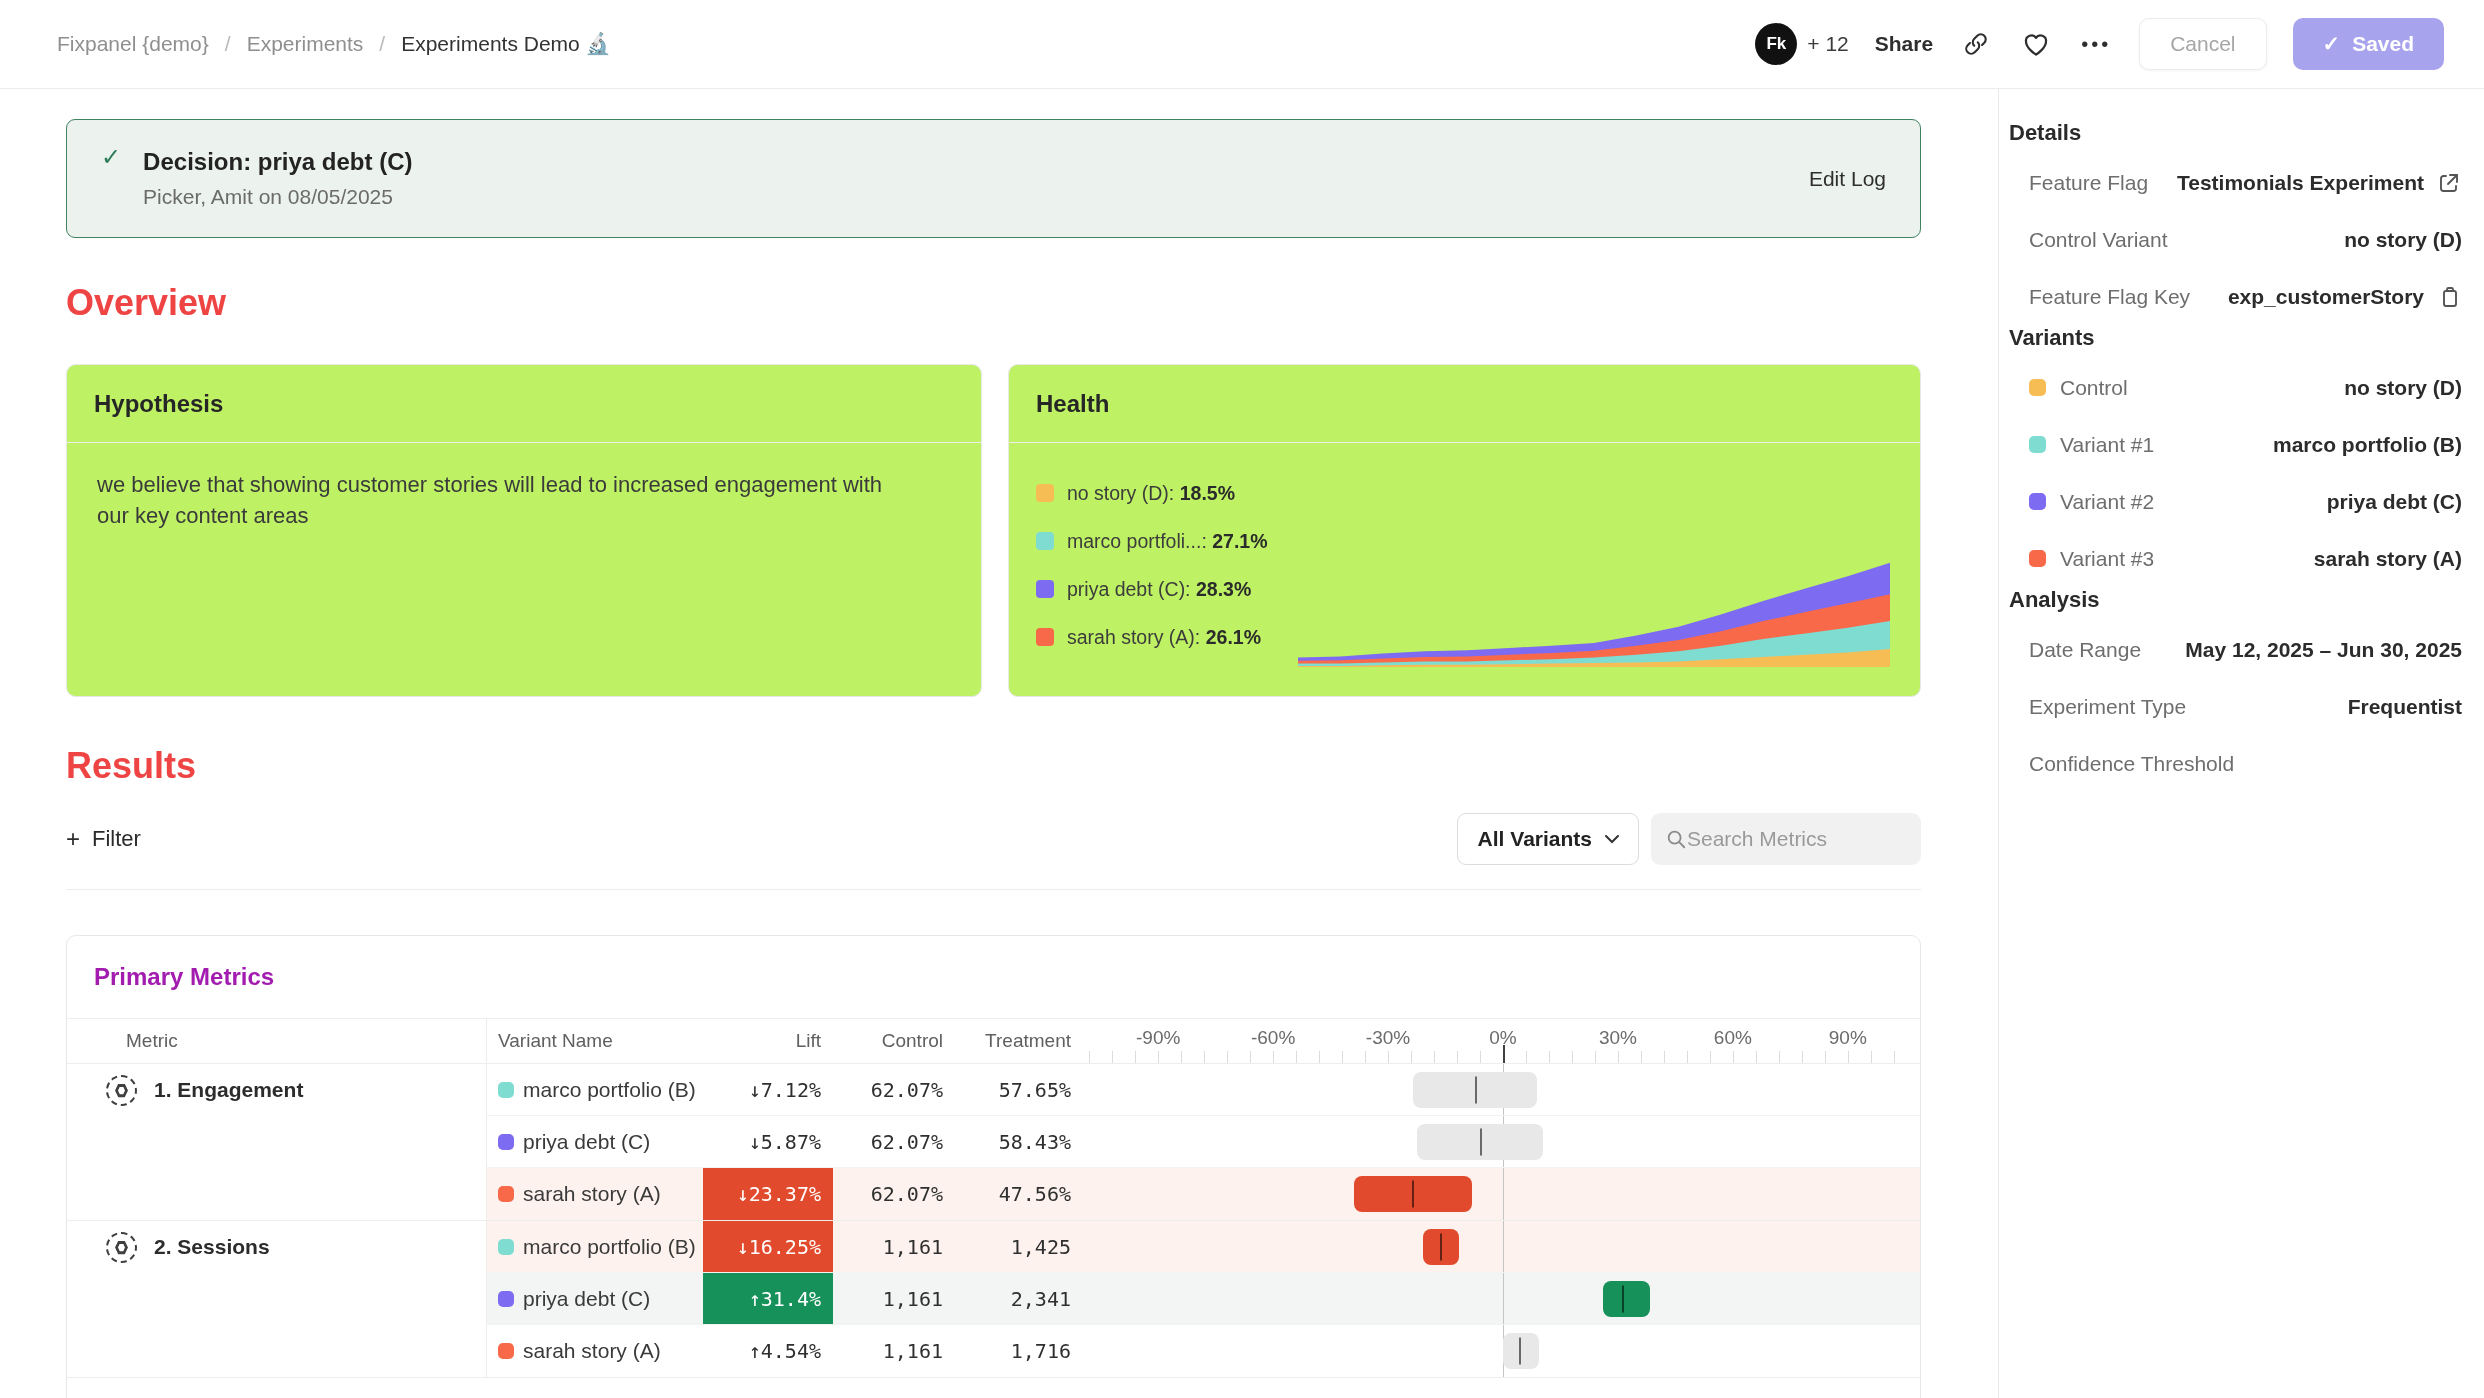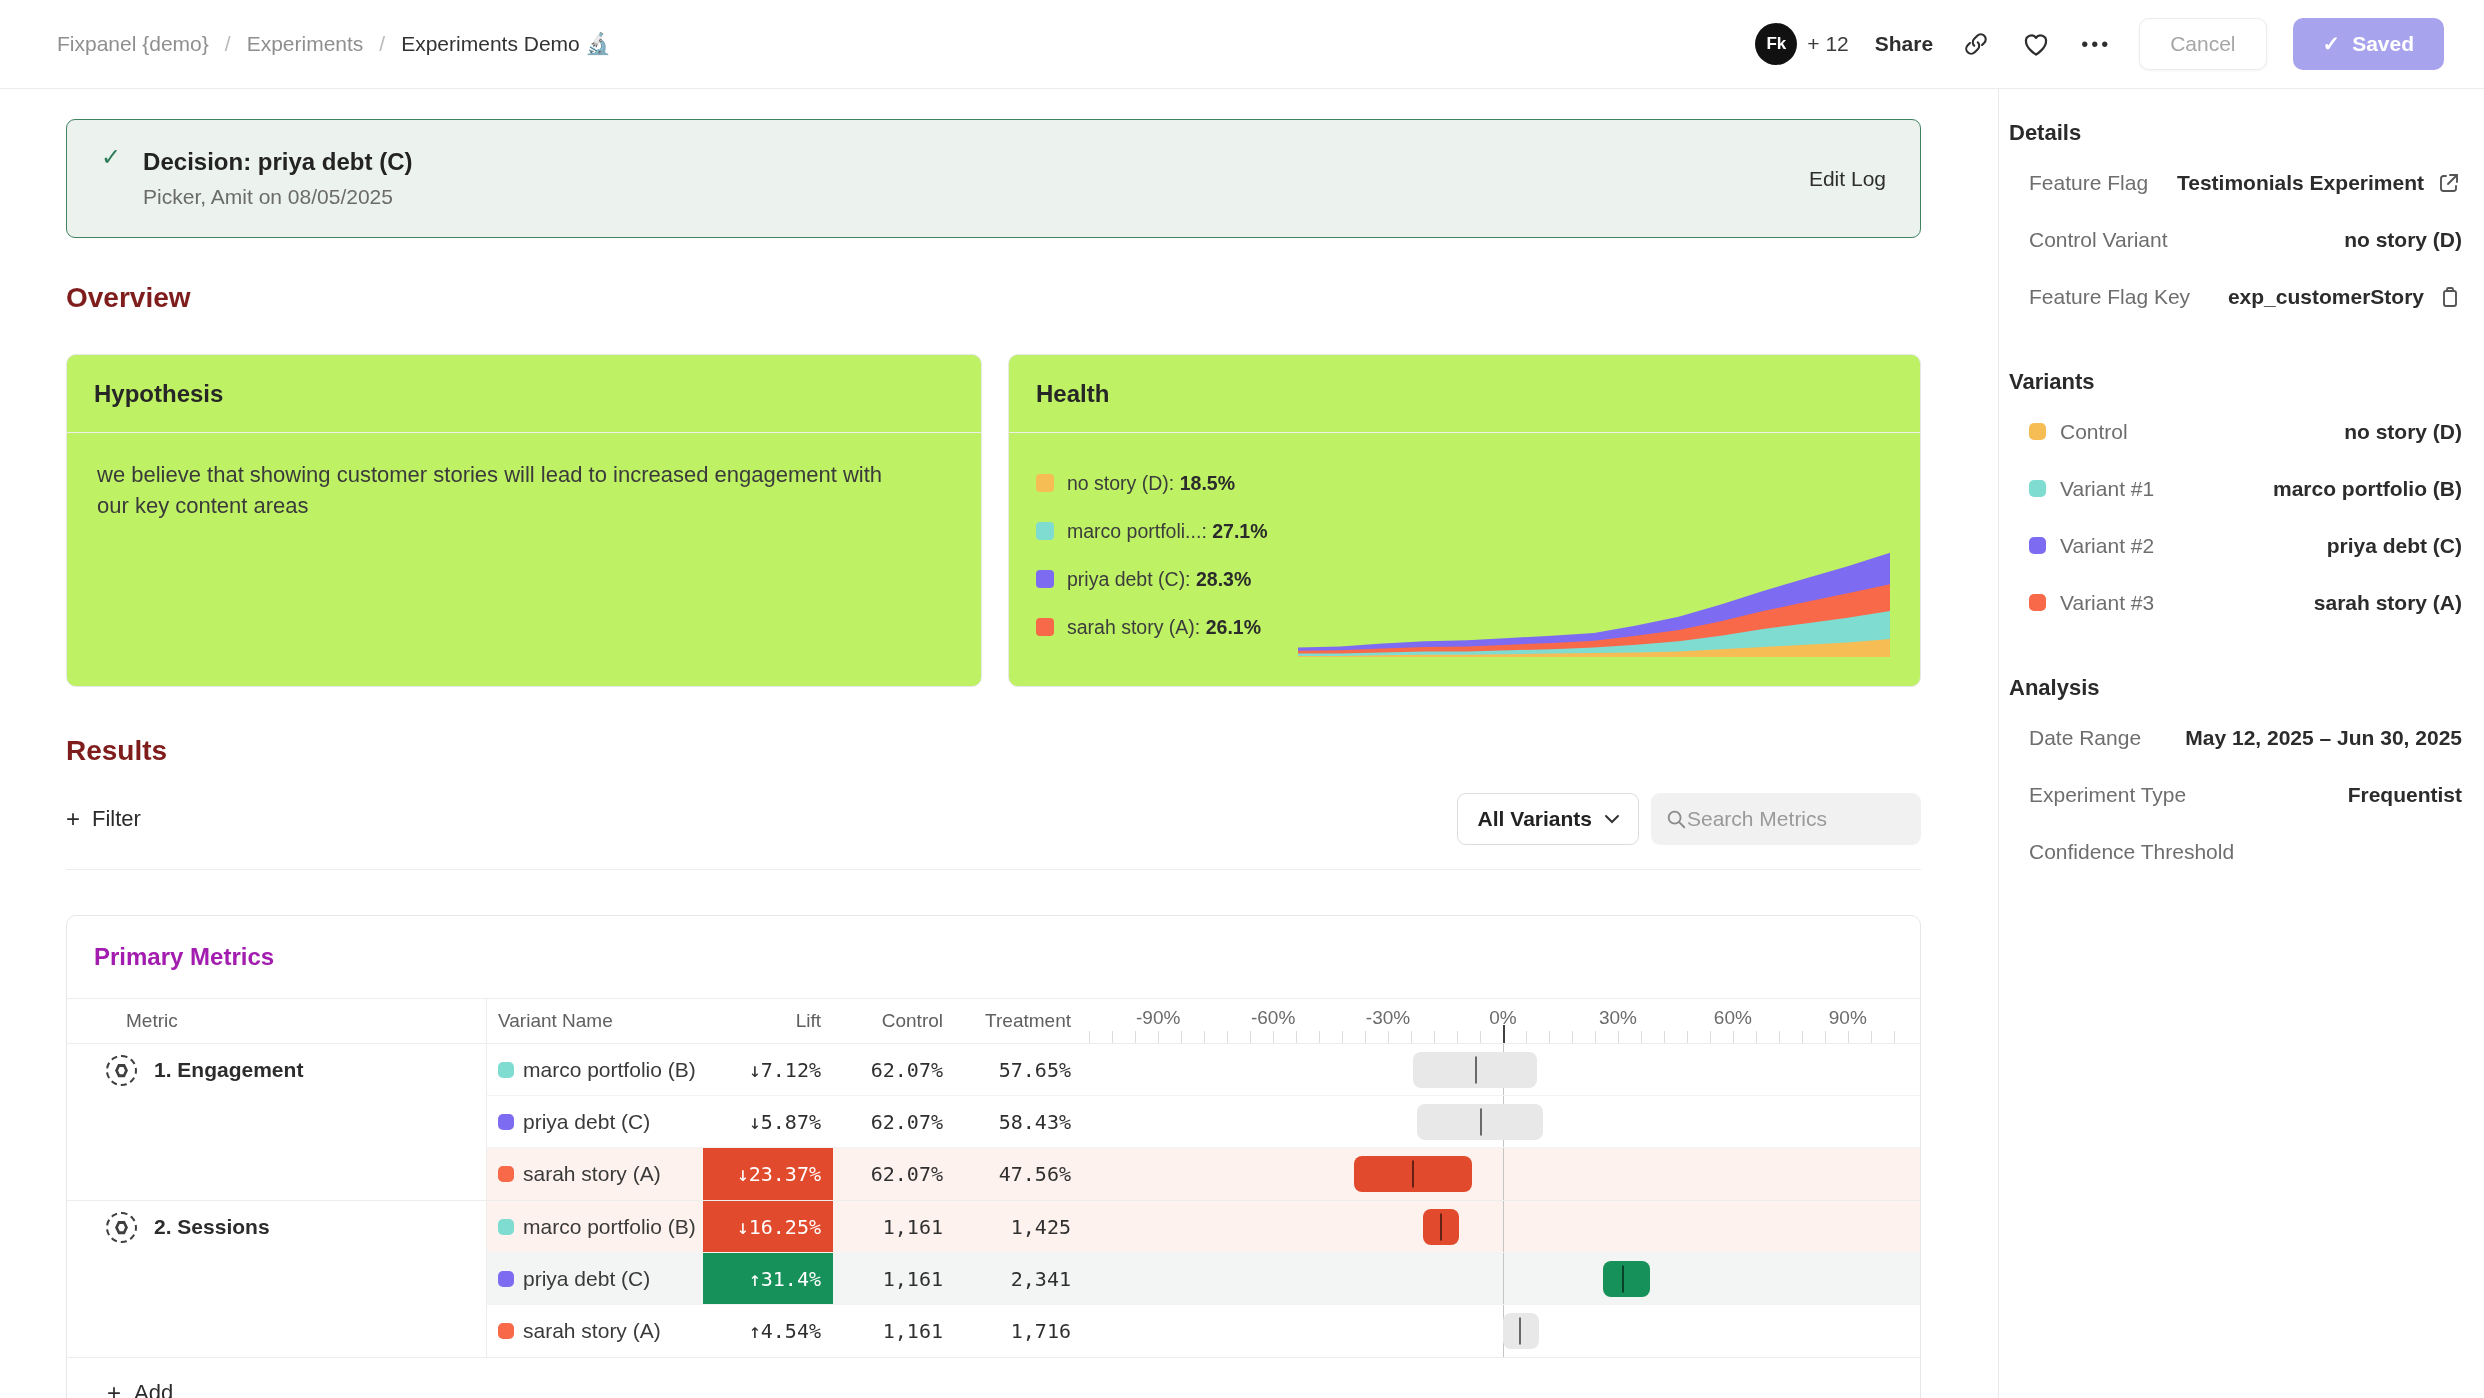--- a/index.html
+++ b/index.html
@@ -33,21 +33,21 @@
   .sidebar { flex:1; border-left:1px solid #e9e9e9; padding:0 22px 0 10px; }
 
   
   .banner { margin-top:30px; height:119px; background:#ecf3ee; border:1px solid #40815f;
     border-radius:9px; display:flex; align-items:center; padding:0 34px; }
   .banner-check { color:#2e7d5a; font-size:24px; margin-right:22px; align-self:flex-start; margin-top:23px; }
   .banner-title { font-size:24px; font-weight:bold; color:#232323; }
   .banner-sub { font-size:21px; color:#6b6b6b; margin-top:9px; }
   .banner-action { margin-left:auto; font-size:21px; color:#2e2e2e; cursor:pointer;text-align:right; }
 
-  .h2 { font-size:28px; font-weight:bold; color:#7f1d1d; }
+  .h2 { font-size:36px; font-weight:bold; color:#ef4444; }
   .overview-h { margin-top:44px; }
   .results-h { margin-top:48px; }
 
   
   .cards { margin-top:40px; display:flex; gap:26px; }
   .card { border:1px solid #e7e7e7; border-radius:10px; background:#bef264; }
   .card-hypo { width:916px; height:333px; }
   .card-health { width:913px; height:333px; }
   .card-head { height:78px; display:flex; align-items:center; padding:0 27px;
     border-bottom:1px solid #eee; font-size:24px; font-weight:bold; color:#262626; }
@@ -124,21 +124,21 @@
   .ci-marker { position:absolute; top:50%; transform:translateY(-50%); width:2px; height:27px; background:rgba(0,0,0,.55); }
   .pm-add { display:flex; align-items:center; gap:13px; padding:22px 0 22px 40px; font-size:22px; color:#2b2b2b; cursor:pointer; }
 
   
   .side-h { font-size:22px; font-weight:bold; color:#2a2a2a; }
   .side-details-h { margin-top:31px; }
   .side-rows { margin-top:8px; }
   .side-row { height:57px; display:flex; align-items:center; padding-left:20px; font-size:21px; }
   .side-label { color:#6e6e6e; }
   .side-value { margin-left:auto; font-weight:bold; color:#2c2c2c; display:flex; align-items:center; gap:12px; text-align:right; }
-  .side-sec-gap { margin-top:44px; }
+  .side-sec-gap { }
   .sv-swatch { width:17px; height:17px; border-radius:5px; margin-right:14px; flex:0 0 17px; }
   .side-icon { width:26px; height:26px; display:flex; align-items:center; justify-content:center; color:#555; }
   svg.ic { display:block; }
 </style>
 </head>
 <body>
 
 <div class="page">
 
   <div class="topbar">

